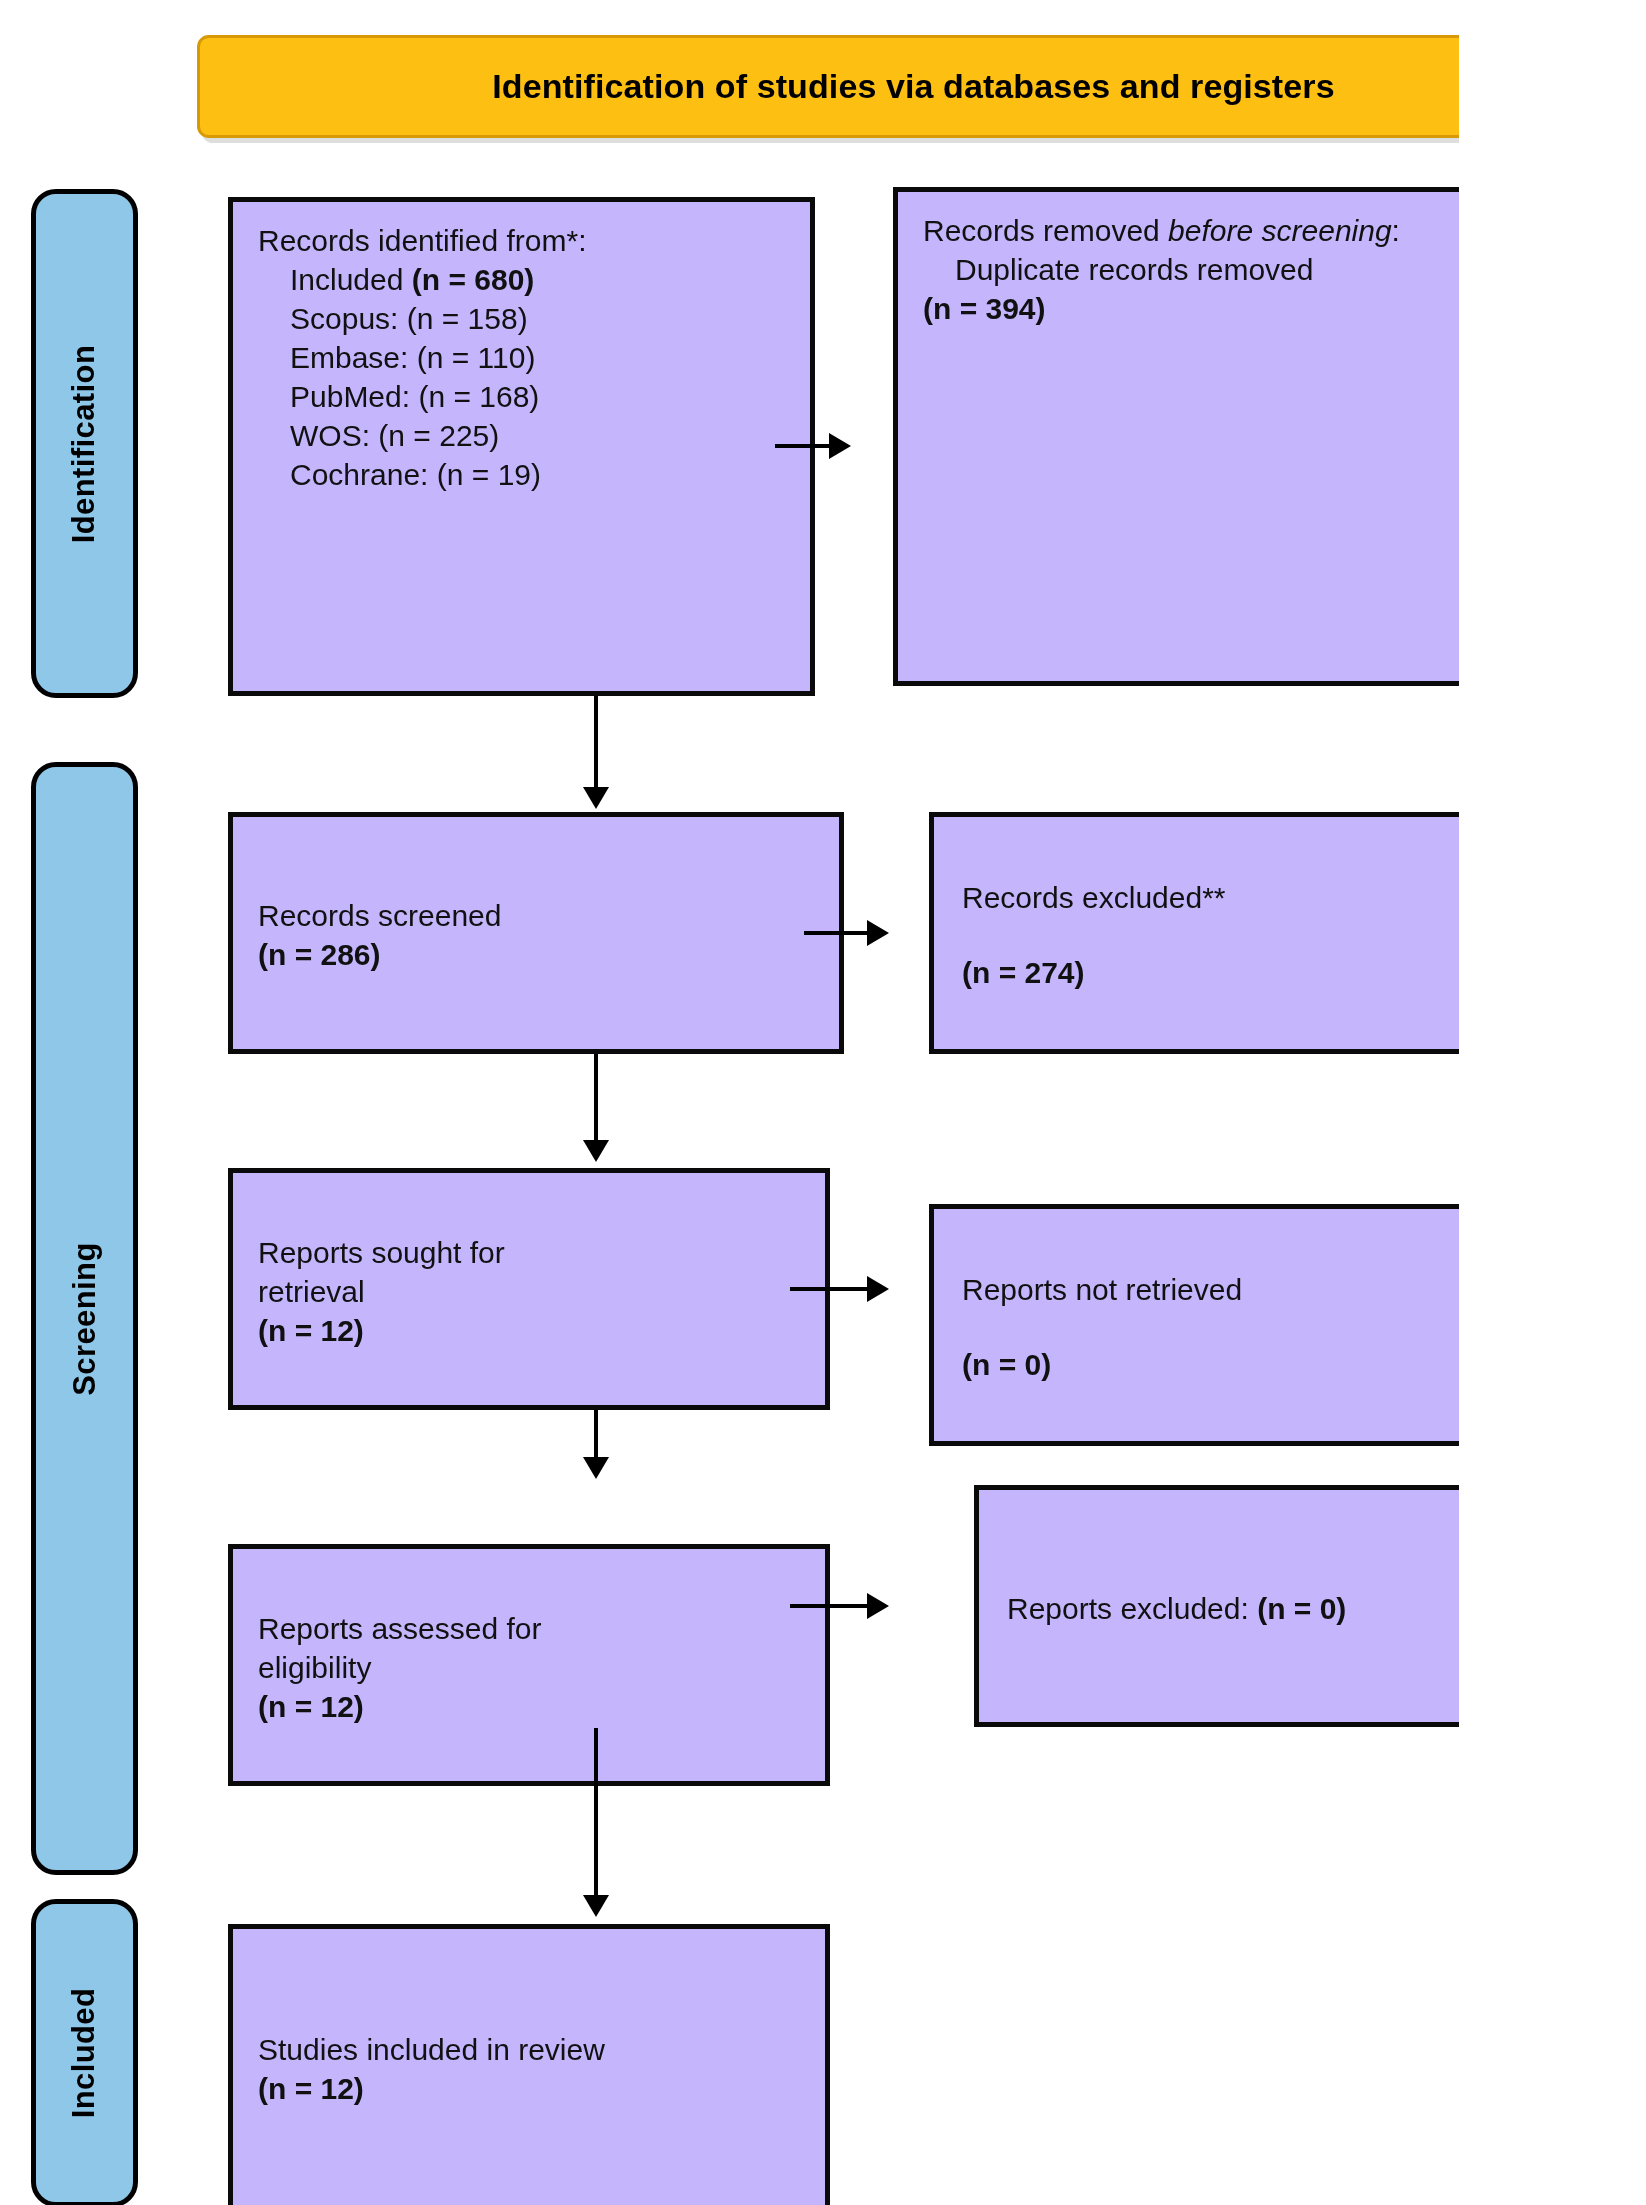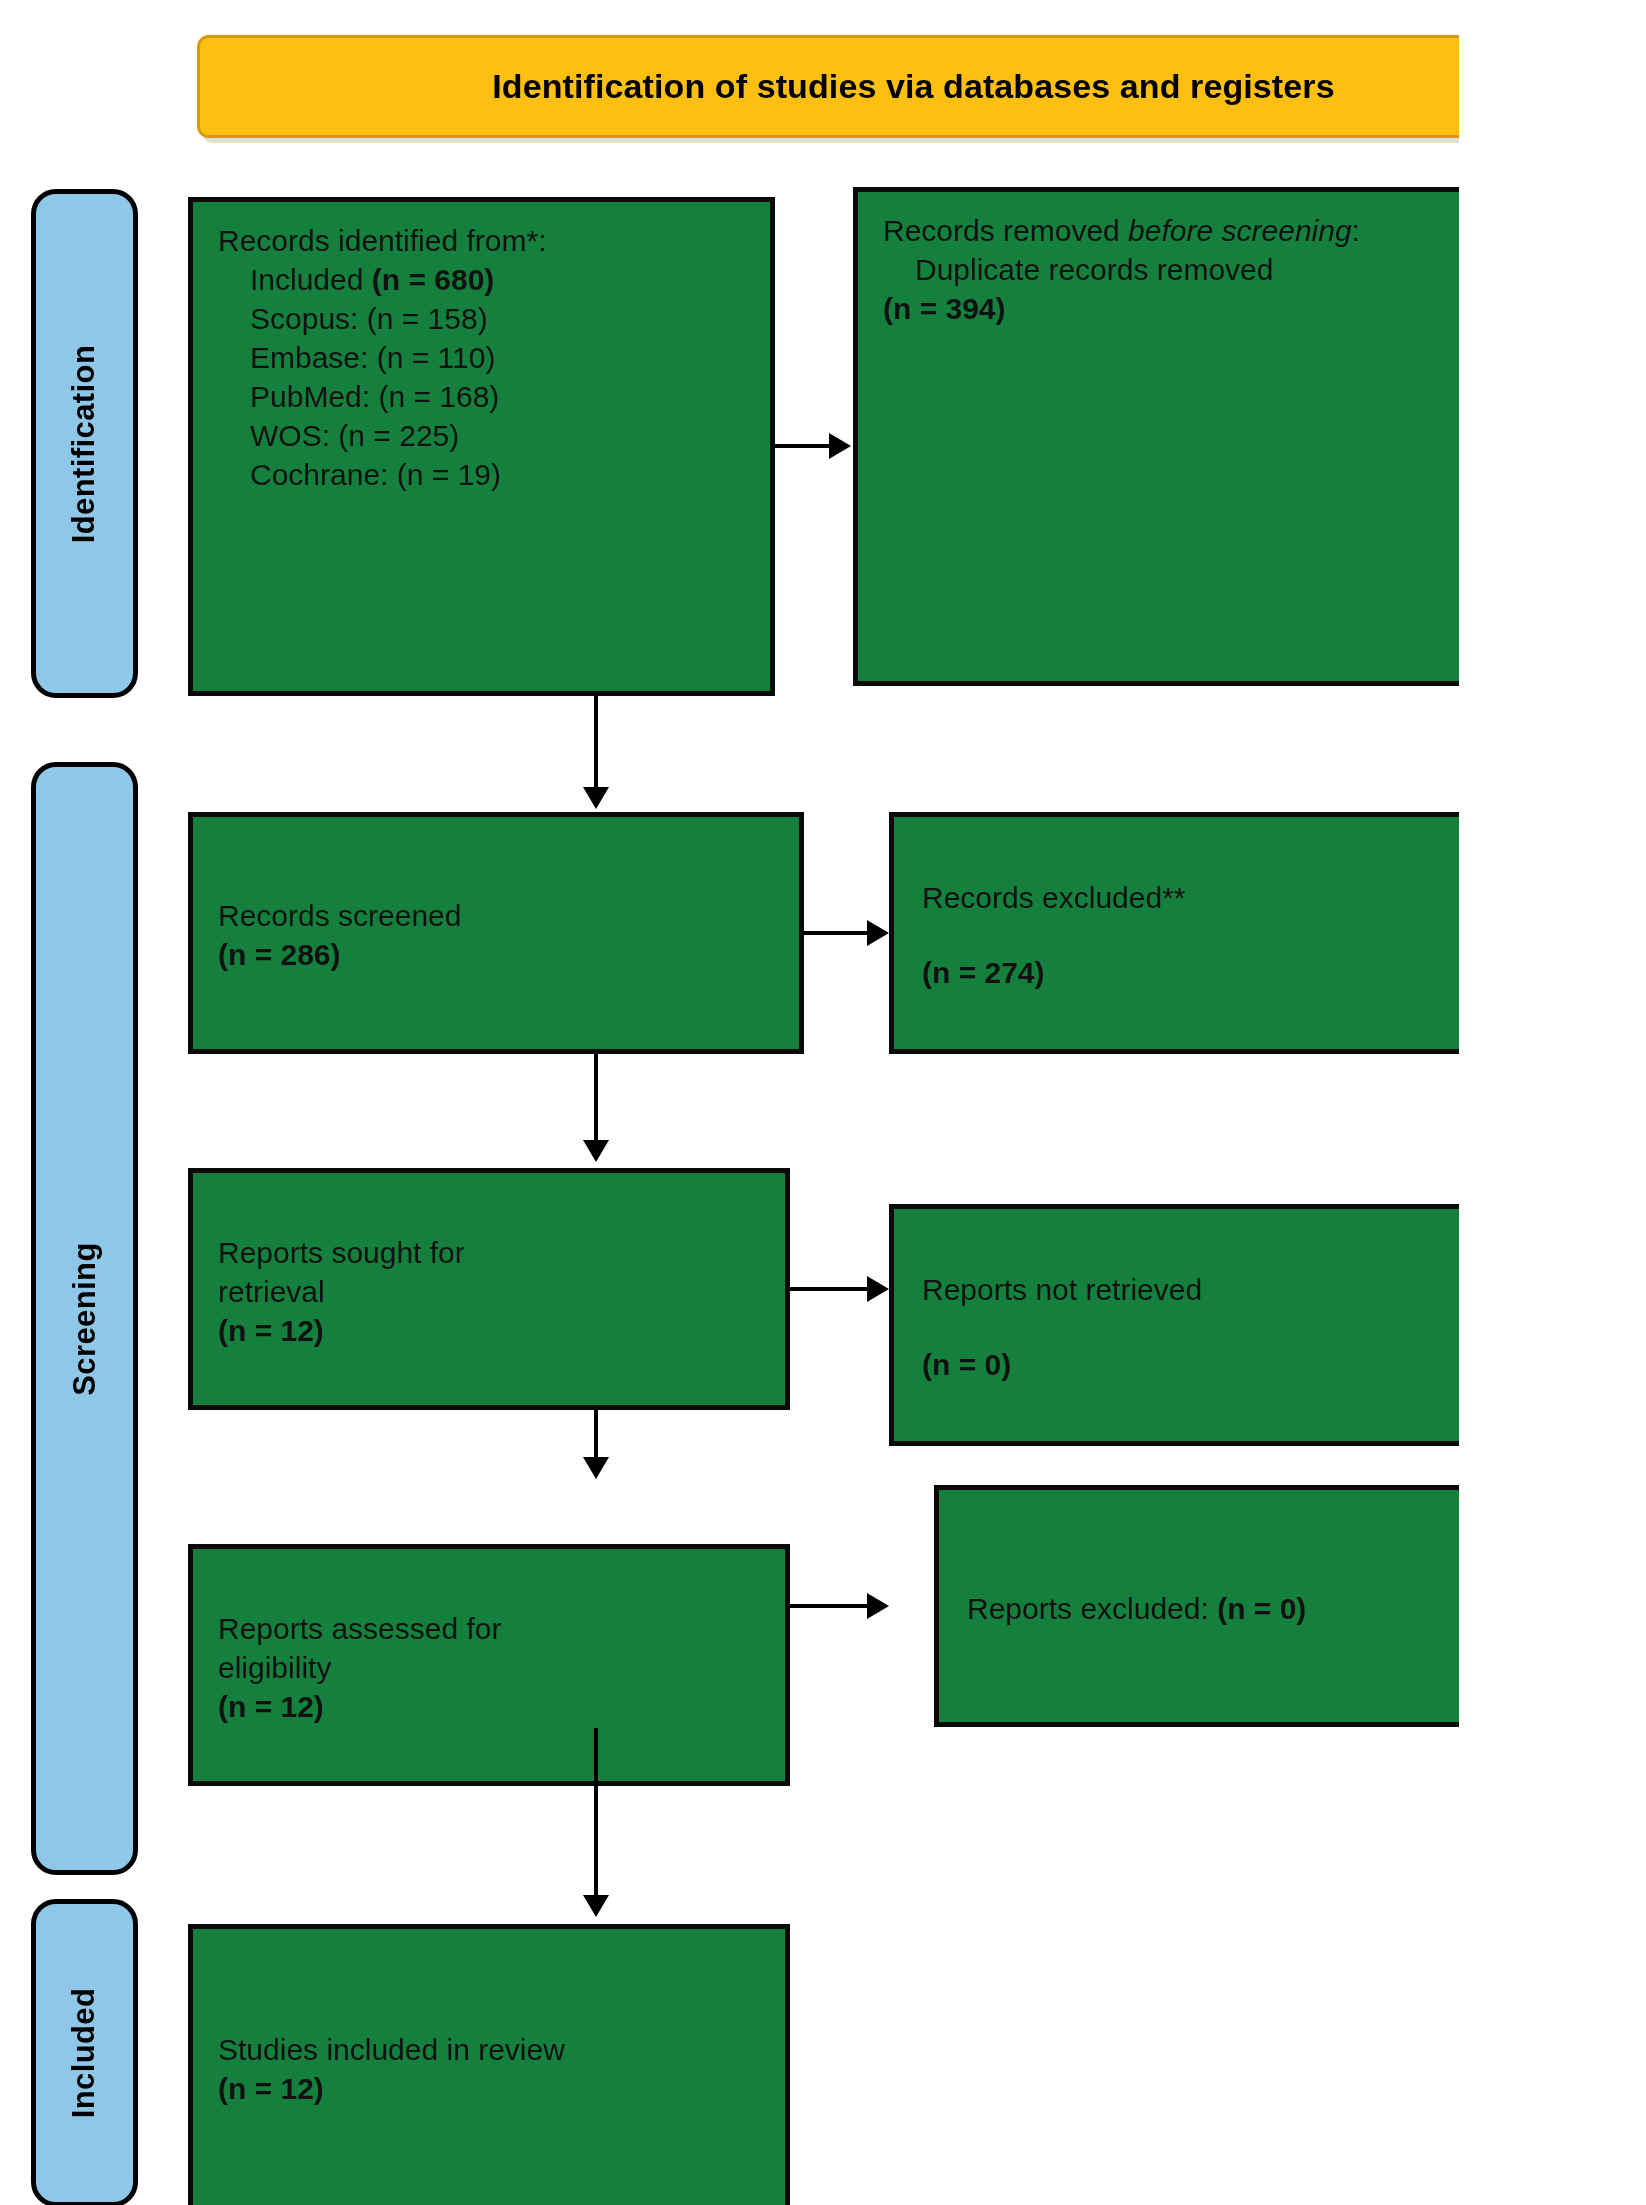--- a/index.html
+++ b/index.html
@@ -58,24 +58,25 @@
     color:#000000;
     letter-spacing:0.4px;
   }
   #stage-identification{ top:189px;  height:509px; }
   #stage-screening{     top:762px; height:1113px; }
   #stage-included{      top:1899px; height:308px; }
 
   
   .box{
     position:absolute;
-    background:#15803d;
+    background:#c4b5fd;
     border:5.1px solid #0a0a0a;
     box-sizing:border-box;
     padding:19px 22px 14.7px 25px;
+    margin-left:40px;
   }
   .box .line{
     font-size:30px;
     line-height:1.30;
     color:#111111;
     white-space:nowrap;
   }
   .box .line.indent{ padding-left:32px; }
   .box .line.wrap{ white-space:normal; }
   .b{ font-weight:bold; }

